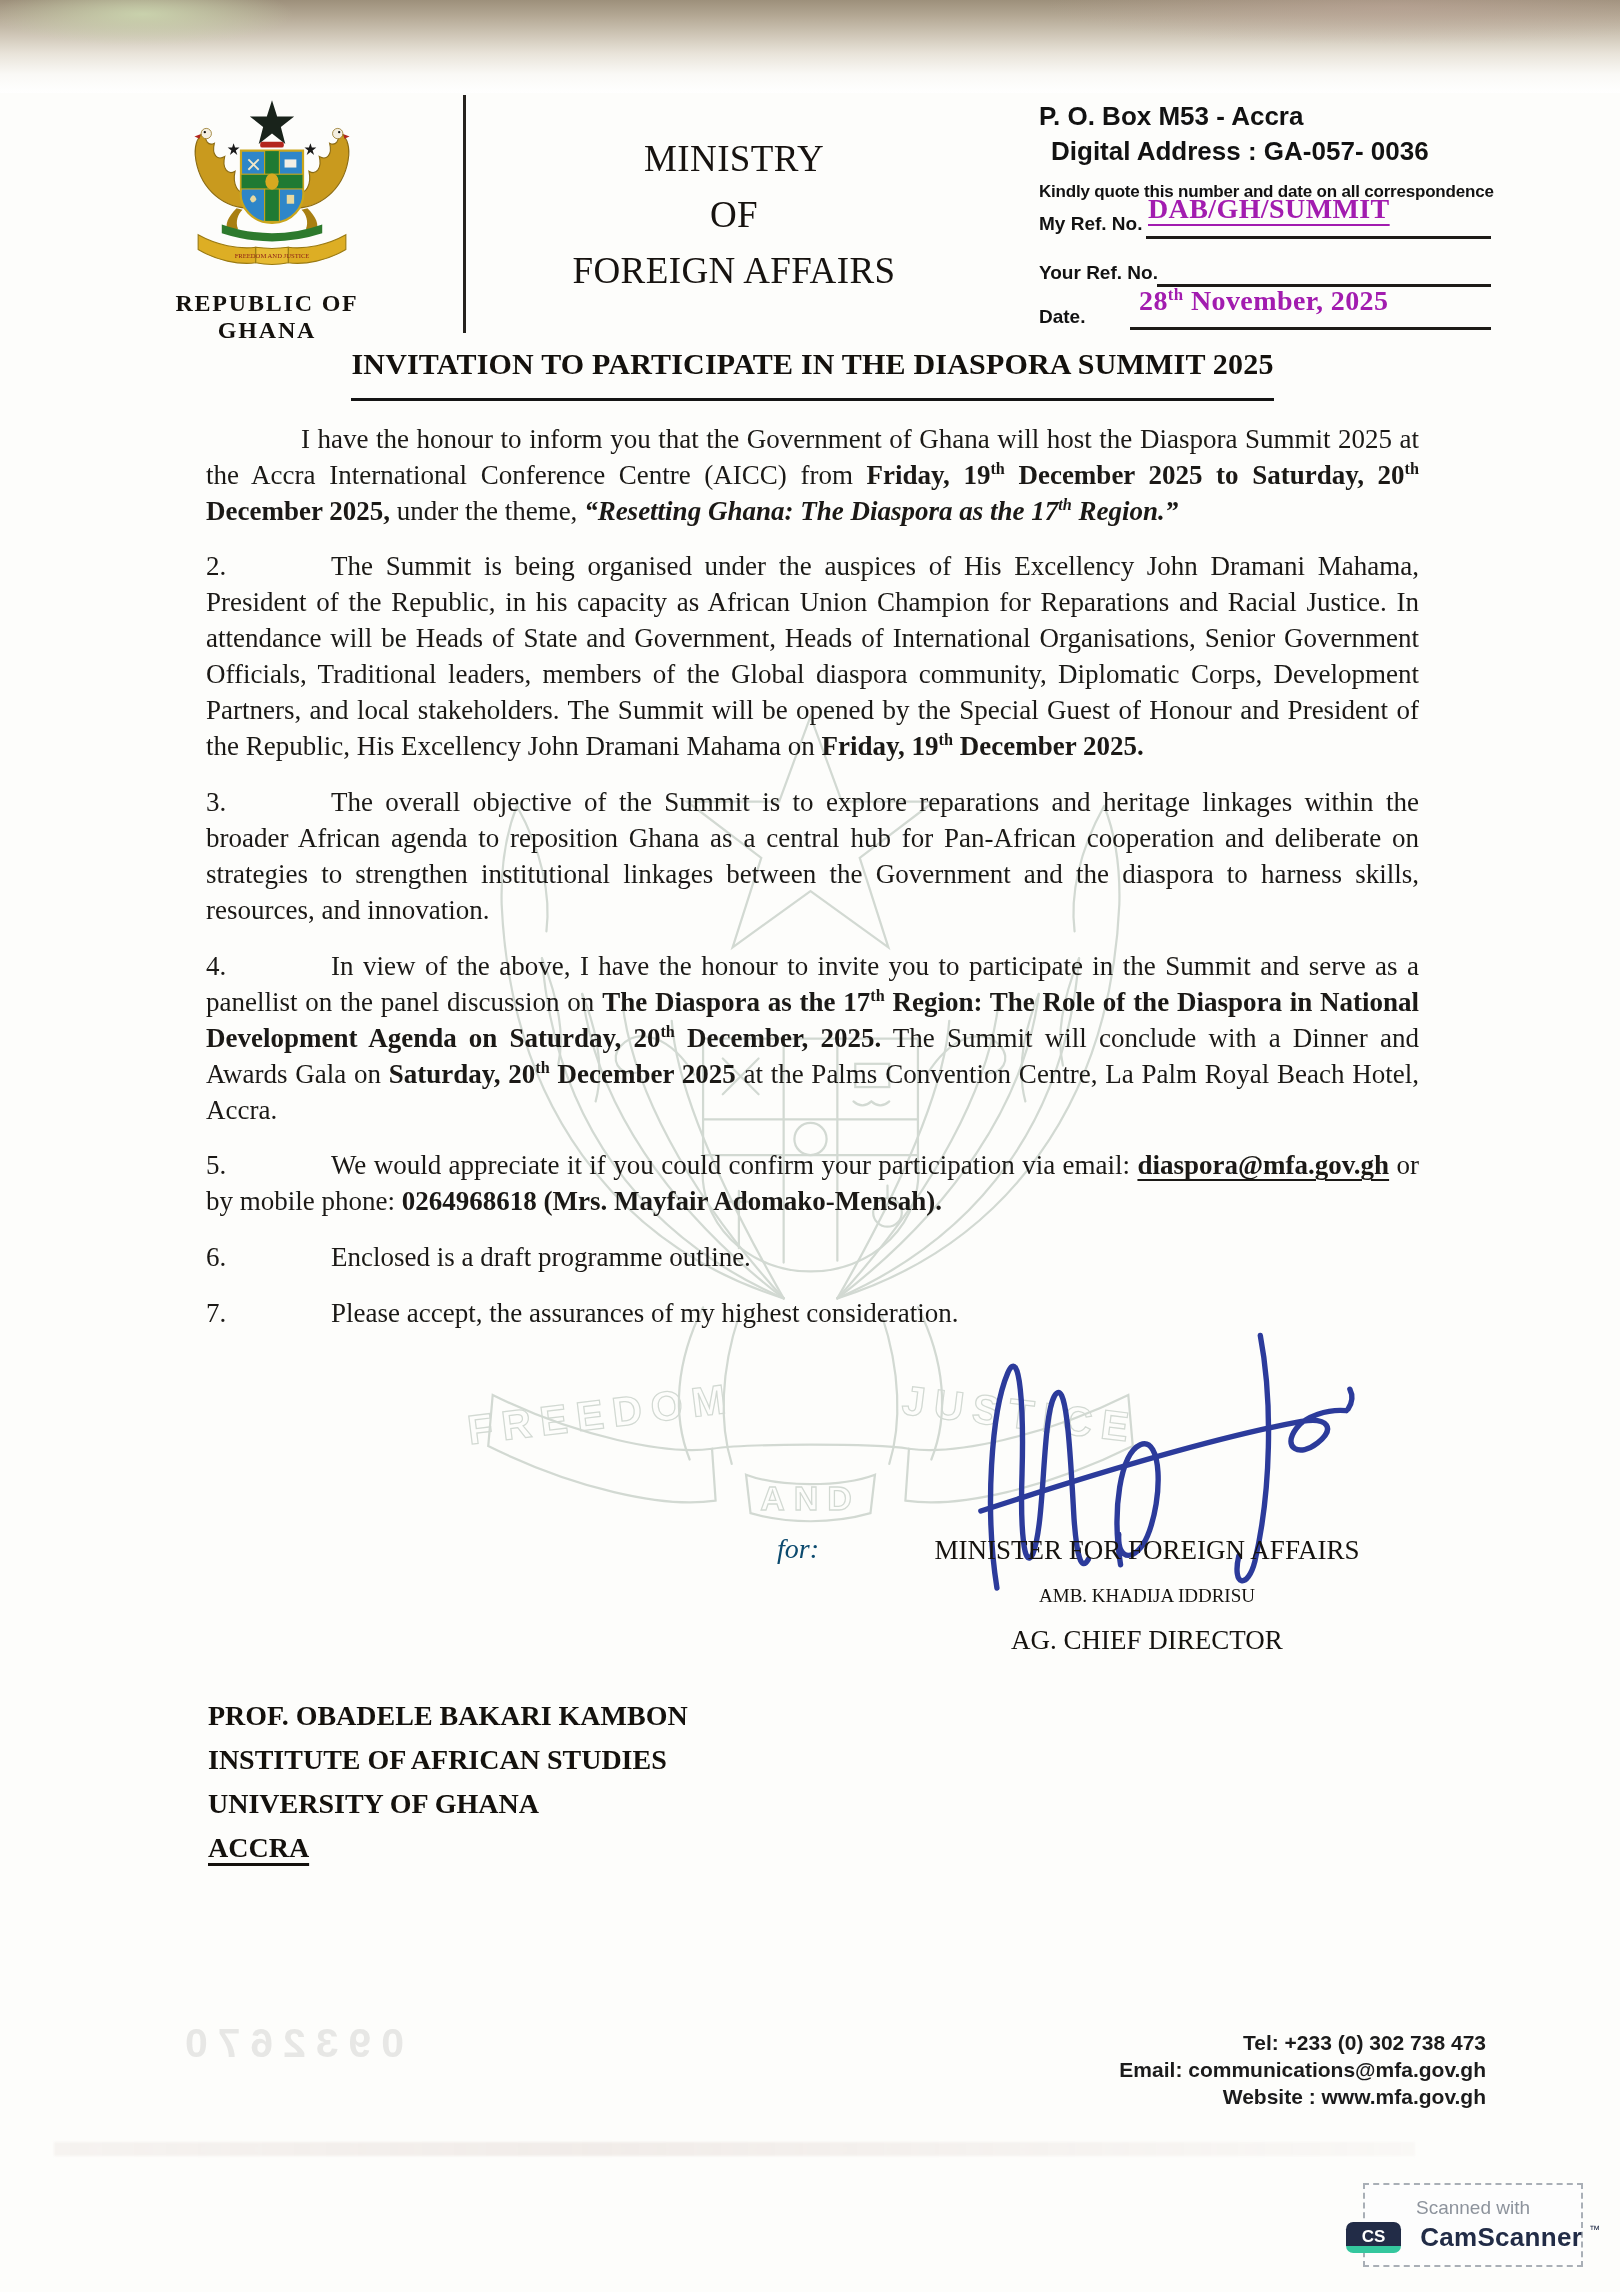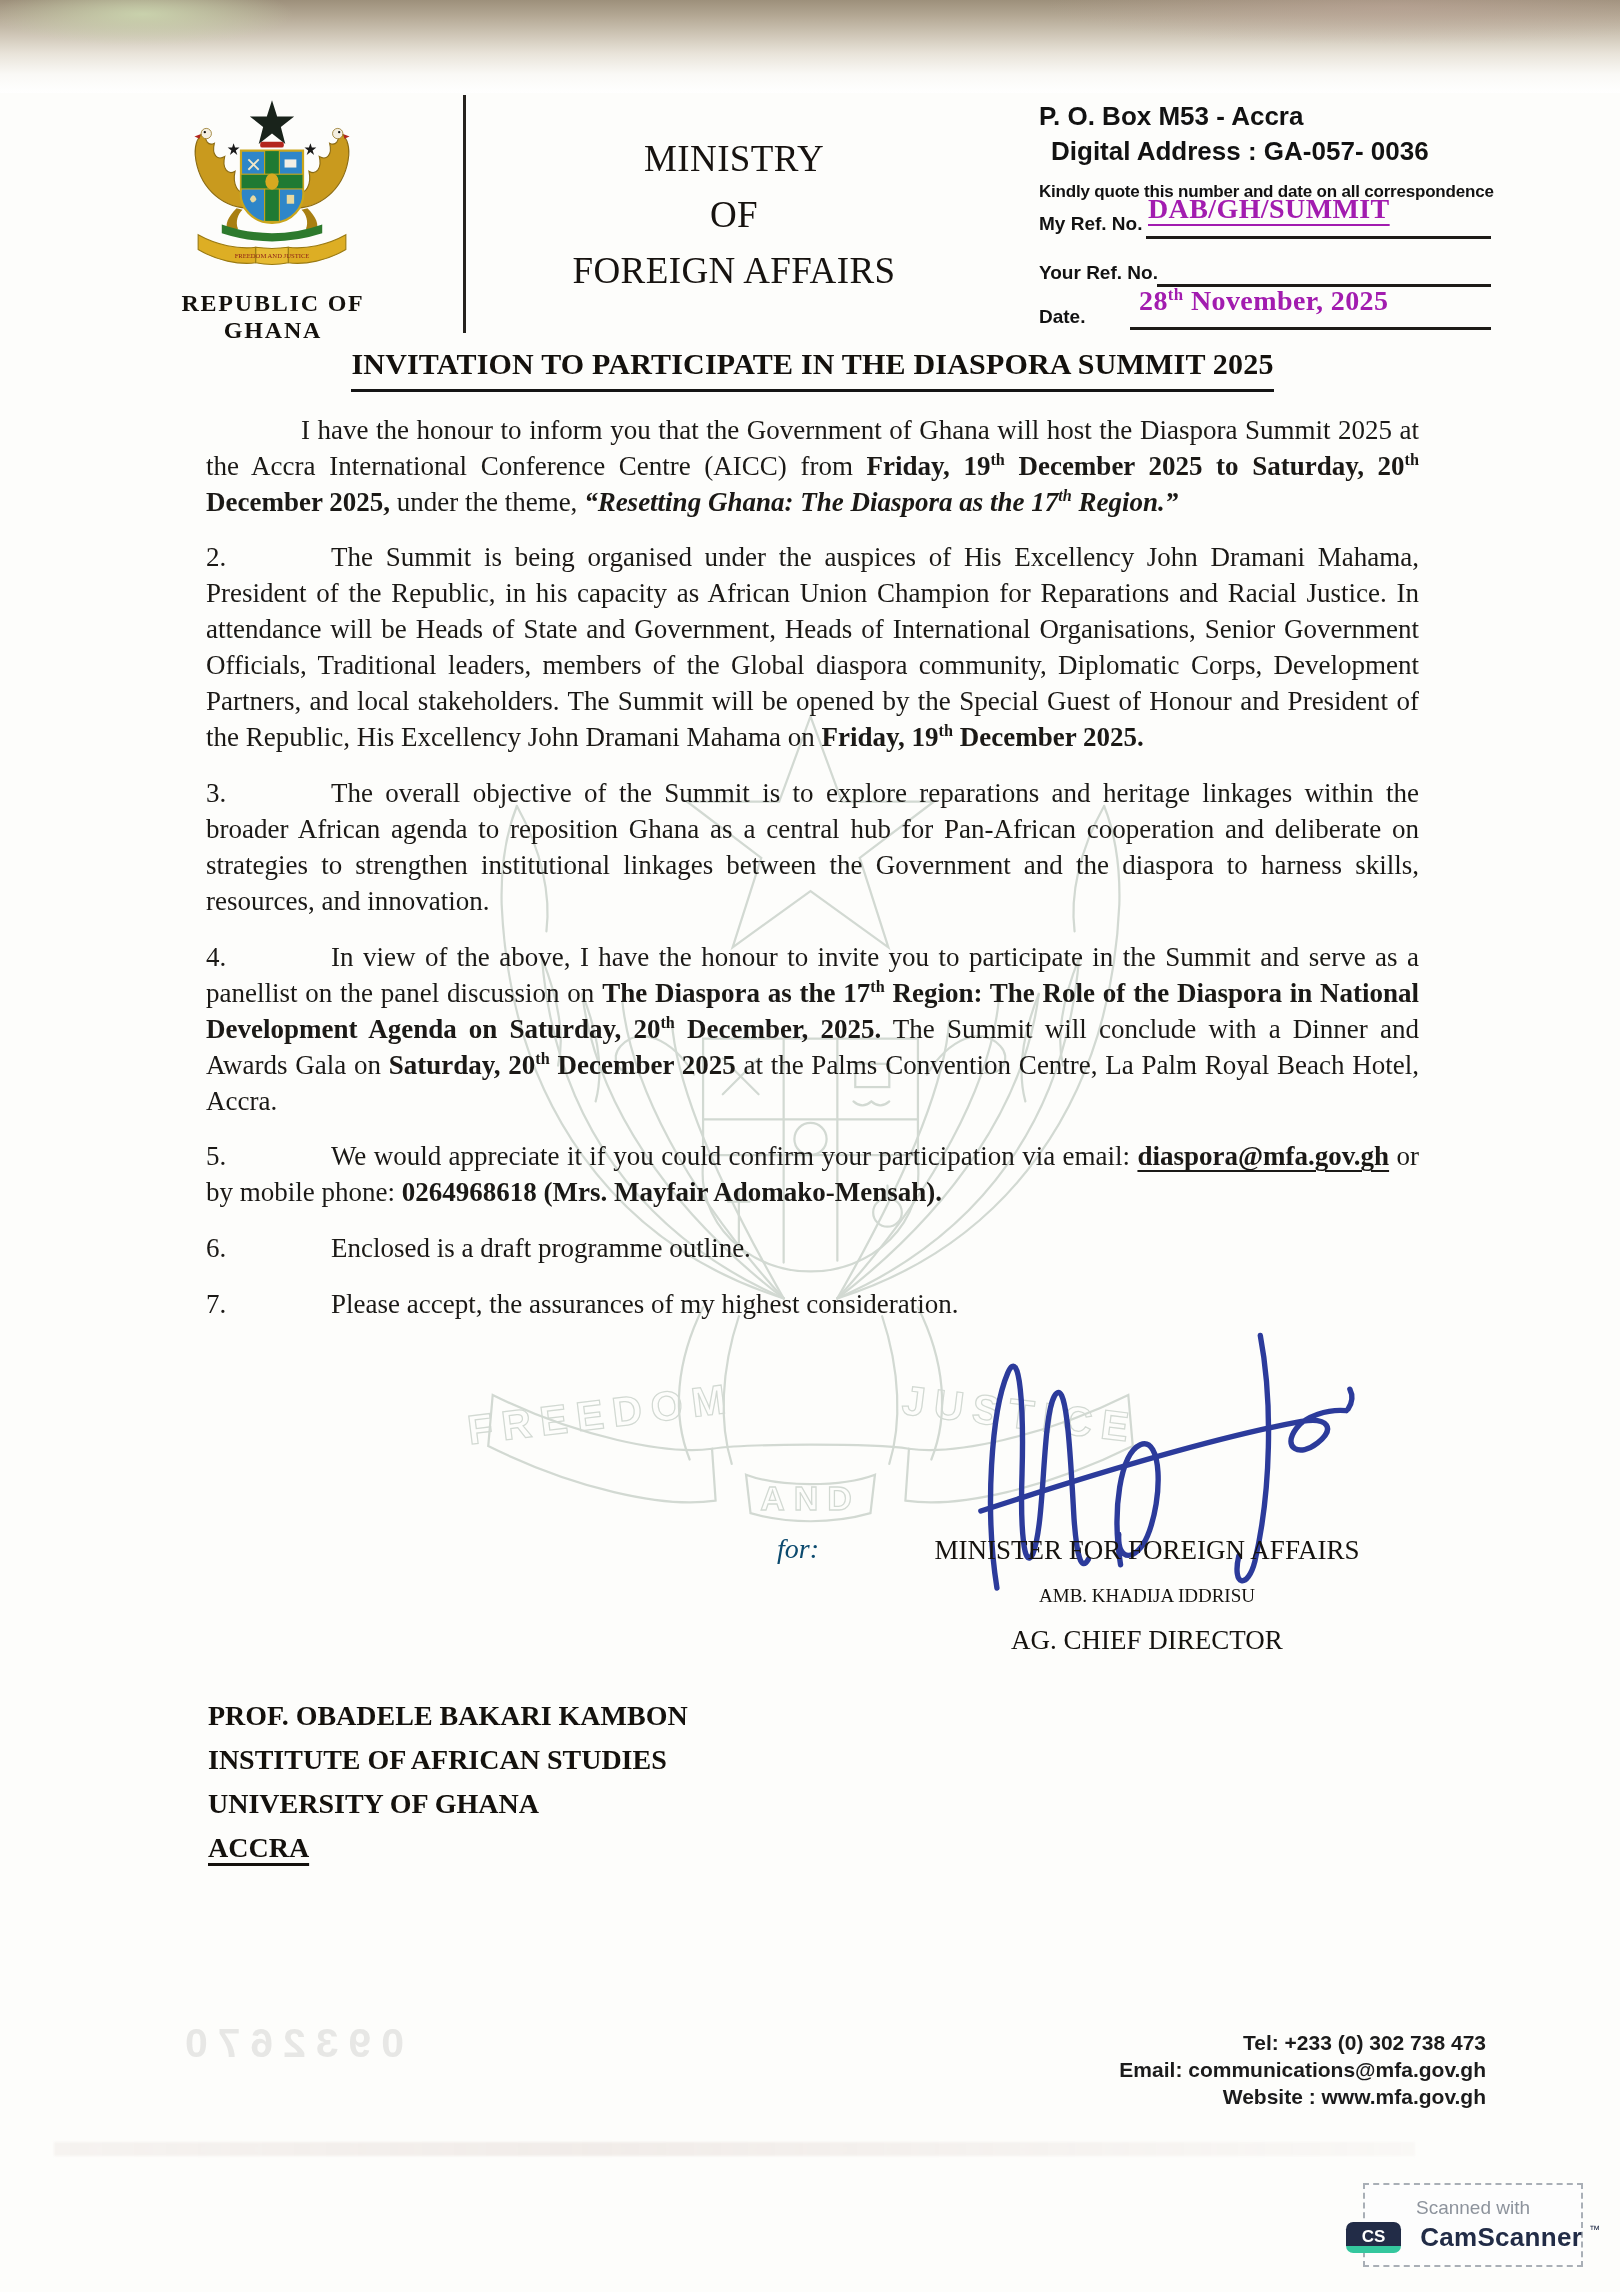--- a/index.html
+++ b/index.html
@@ -23,21 +23,21 @@
   }
   .bleed-number{
     position:absolute;left:175px;top:2020px;
     font-family:"Liberation Sans","DejaVu Sans",sans-serif;font-weight:bold;
     font-size:41px;letter-spacing:9.9px;color:rgba(105,105,105,0.15);
     transform:scaleX(-1);
   }
   
   .crest-wrap{position:absolute;left:176px;top:90px;width:192px;height:192px;}
   .crest-caption{
-    position:absolute;left:134px;top:290px;width:278px;text-align:center;
+    position:absolute;left:128px;top:290px;width:278px;text-align:center;
     font-weight:bold;font-size:24px;letter-spacing:1.8px;color:#14110d;
   }
   .hdr-divider{position:absolute;left:463px;top:95px;width:2.7px;height:238px;background:#26231f;}
   .ministry{
     position:absolute;left:537px;top:131px;width:394px;text-align:center;
     font-size:37px;line-height:56px;color:#171310;letter-spacing:0.4px;
   }
   .ref-block{position:absolute;left:1039px;top:0;width:466px;
     font-family:"Liberation Sans","DejaVu Sans",sans-serif;color:#121212;}
   .po-box{position:absolute;left:0;top:101px;font-weight:bold;font-size:26px;}
@@ -55,21 +55,21 @@
   .val-date{left:100px;top:285px;}
   .form-line{position:absolute;height:2.7px;background:#1d1b18;}
   .line-myref{left:107px;top:236px;width:345px;}
   .line-yourref{left:118px;top:284px;width:334px;}
   .line-date{left:91px;top:327px;width:361px;}
   
   .letter{position:absolute;left:206px;top:347px;width:1213px;}
   .title{text-align:center;margin:0 0 19.7px 0;}
   .title span{
     display:inline-block;font-weight:bold;font-size:30px;letter-spacing:0.2px;
-    border-bottom:3.1px solid #151515;padding-bottom:8px;color:#14110d;
+    border-bottom:3.1px solid #151515;padding-bottom:17px;color:#14110d;
   }
   .para{margin:0 0 19.7px 0;font-size:27px;line-height:36px;text-align:justify;color:#1b1916;}
   .para-first{text-indent:95px;}
   .pnum{display:inline-block;width:125px;text-indent:0;}
   .b{font-weight:bold;} .i{font-style:italic;}
   .u{text-decoration:underline;text-decoration-thickness:2.2px;text-underline-offset:4.5px;}
   .sup{vertical-align:super;font-size:0.6em;line-height:0;}
   
   .watermark{position:absolute;left:318px;top:618px;width:985px;height:931px;opacity:0.5;pointer-events:none;}
   .watermark text{

